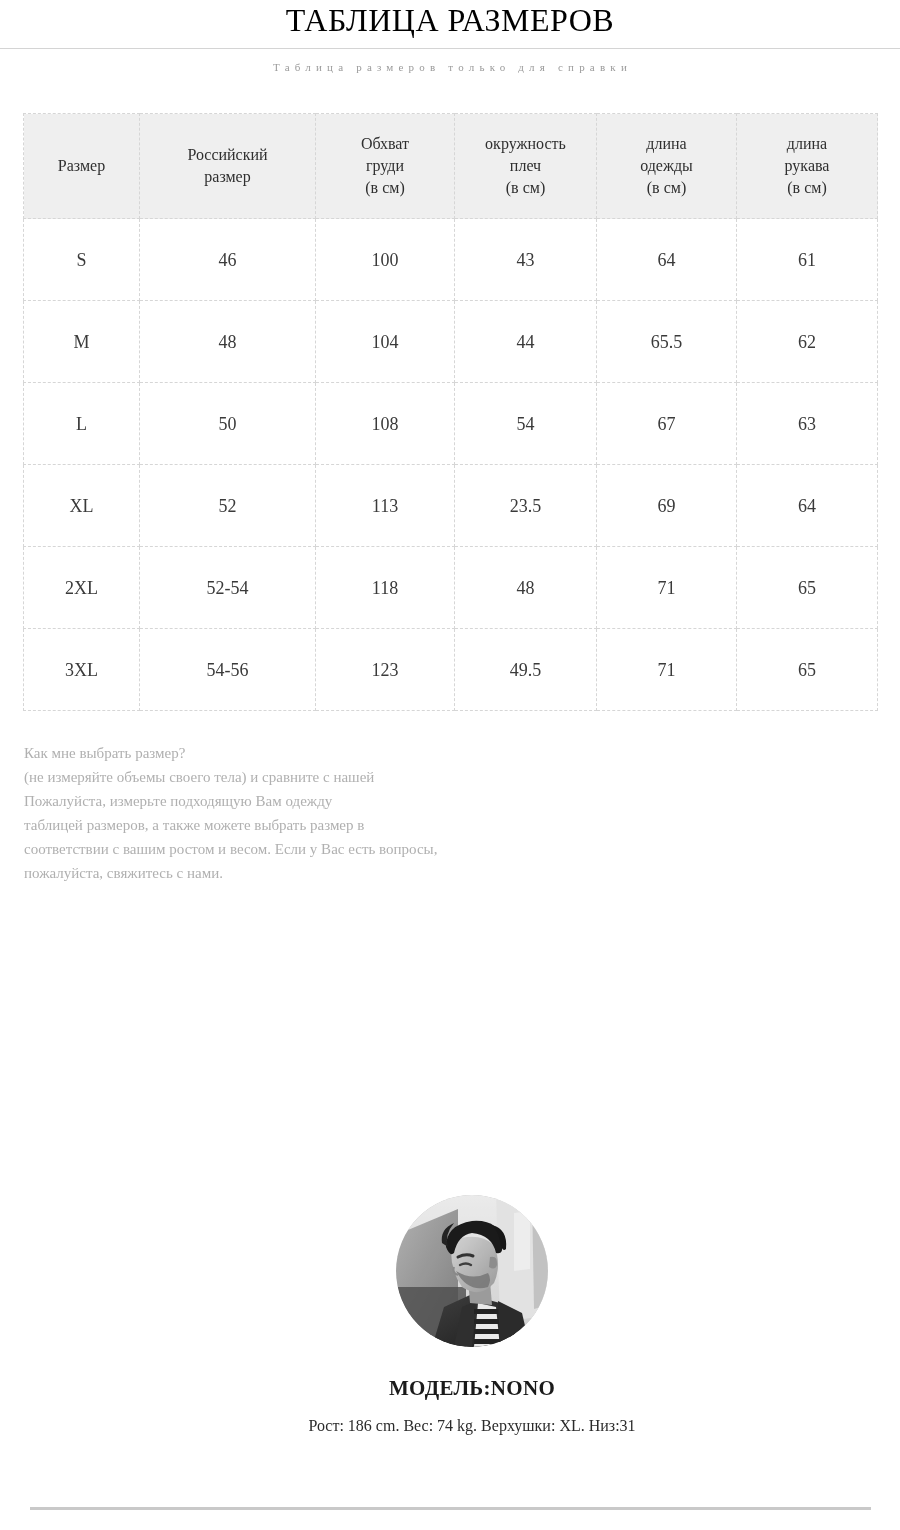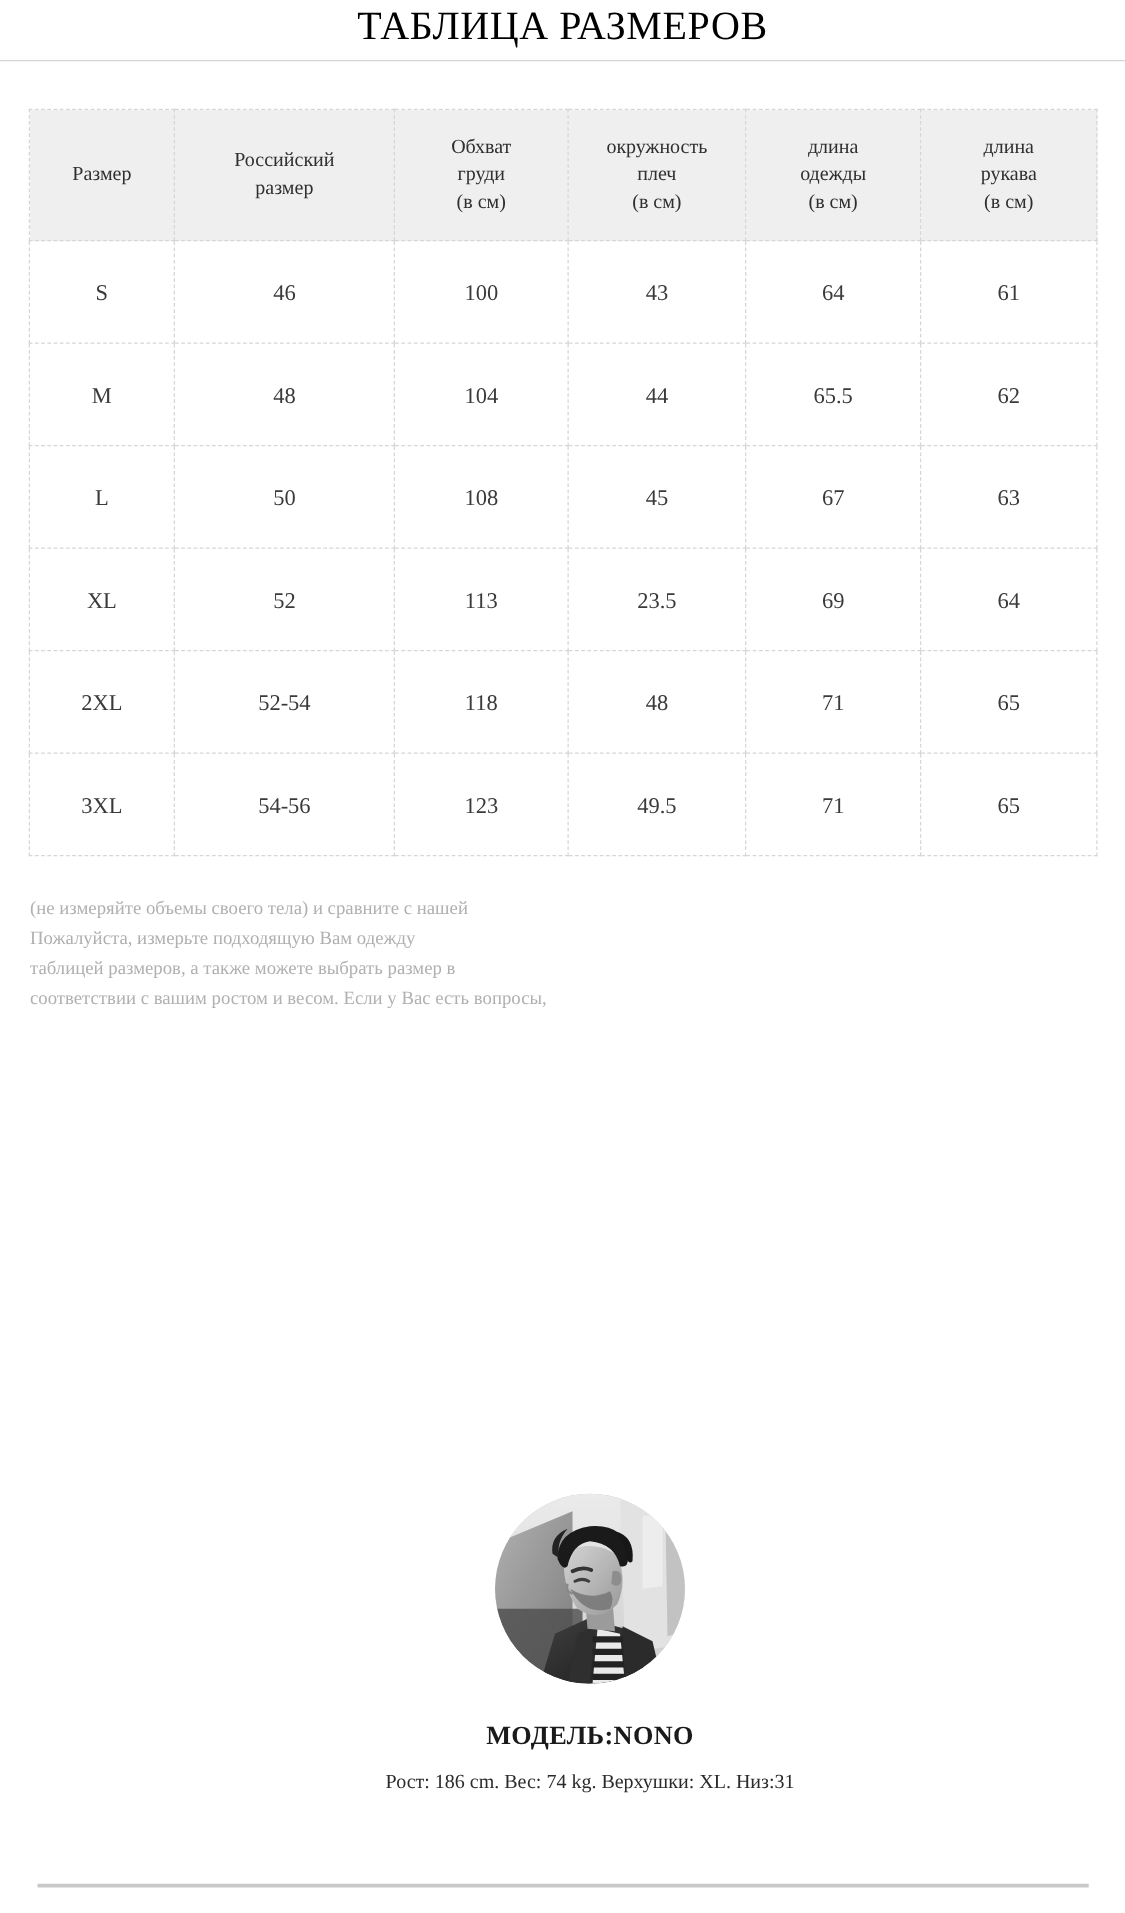--- a/index.html
+++ b/index.html
@@ -146,20 +146,21 @@
     height: 3px;
     background: #c9c9c9;
   }
 </style>
 </head>
 <body>
 
 <div class="title-block">
   <h1 class="main-title">ТАБЛИЦА РАЗМЕРОВ</h1>
   <div class="title-rule"></div>
+  <div class="subtitle">Таблица размеров только для справки</div>
 </div>
 
 <div class="table-wrap">
   <table class="size-table">
     <colgroup>
       <col class="c1">
         <col class="c2">
         <col class="c3">
         <col class="c4">
         <col class="c5">
@@ -210,21 +211,21 @@
         <td>48</td>
         <td>104</td>
         <td>44</td>
         <td>65.5</td>
         <td>62</td>
       </tr>
       <tr>
         <td>L</td>
         <td>50</td>
         <td>108</td>
-        <td>45</td>
+        <td>54</td>
         <td>67</td>
         <td>63</td>
       </tr>
       <tr>
         <td>XL</td>
         <td>52</td>
         <td>113</td>
         <td>23.5</td>
         <td>69</td>
         <td>64</td>
@@ -243,24 +244,26 @@
         <td>123</td>
         <td>49.5</td>
         <td>71</td>
         <td>65</td>
       </tr>
     </tbody>
   </table>
 </div>
 
 <div class="help-block">
+  <div class="help-line">Как мне выбрать размер?</div>
   <div class="help-line">(не измеряйте объемы своего тела) и сравните с нашей</div>
   <div class="help-line">Пожалуйста, измерьте подходящую Вам одежду</div>
   <div class="help-line">таблицей размеров, а также можете выбрать размер в</div>
   <div class="help-line">соответствии с вашим ростом и весом. Если у Вас есть вопросы,</div>
+  <div class="help-line">пожалуйста, свяжитесь с нами.</div>
 </div>
 
 <div class="model-block">
   <div class="model-photo">
     <svg width="152" height="152" viewBox="0 0 152 152">
       <defs>
         <clipPath id="circ">
             <circle cx="76" cy="76" r="76"></circle>
           </clipPath>
         <linearGradient id="wallG" x1="0" y1="0" x2="0" y2="1">

